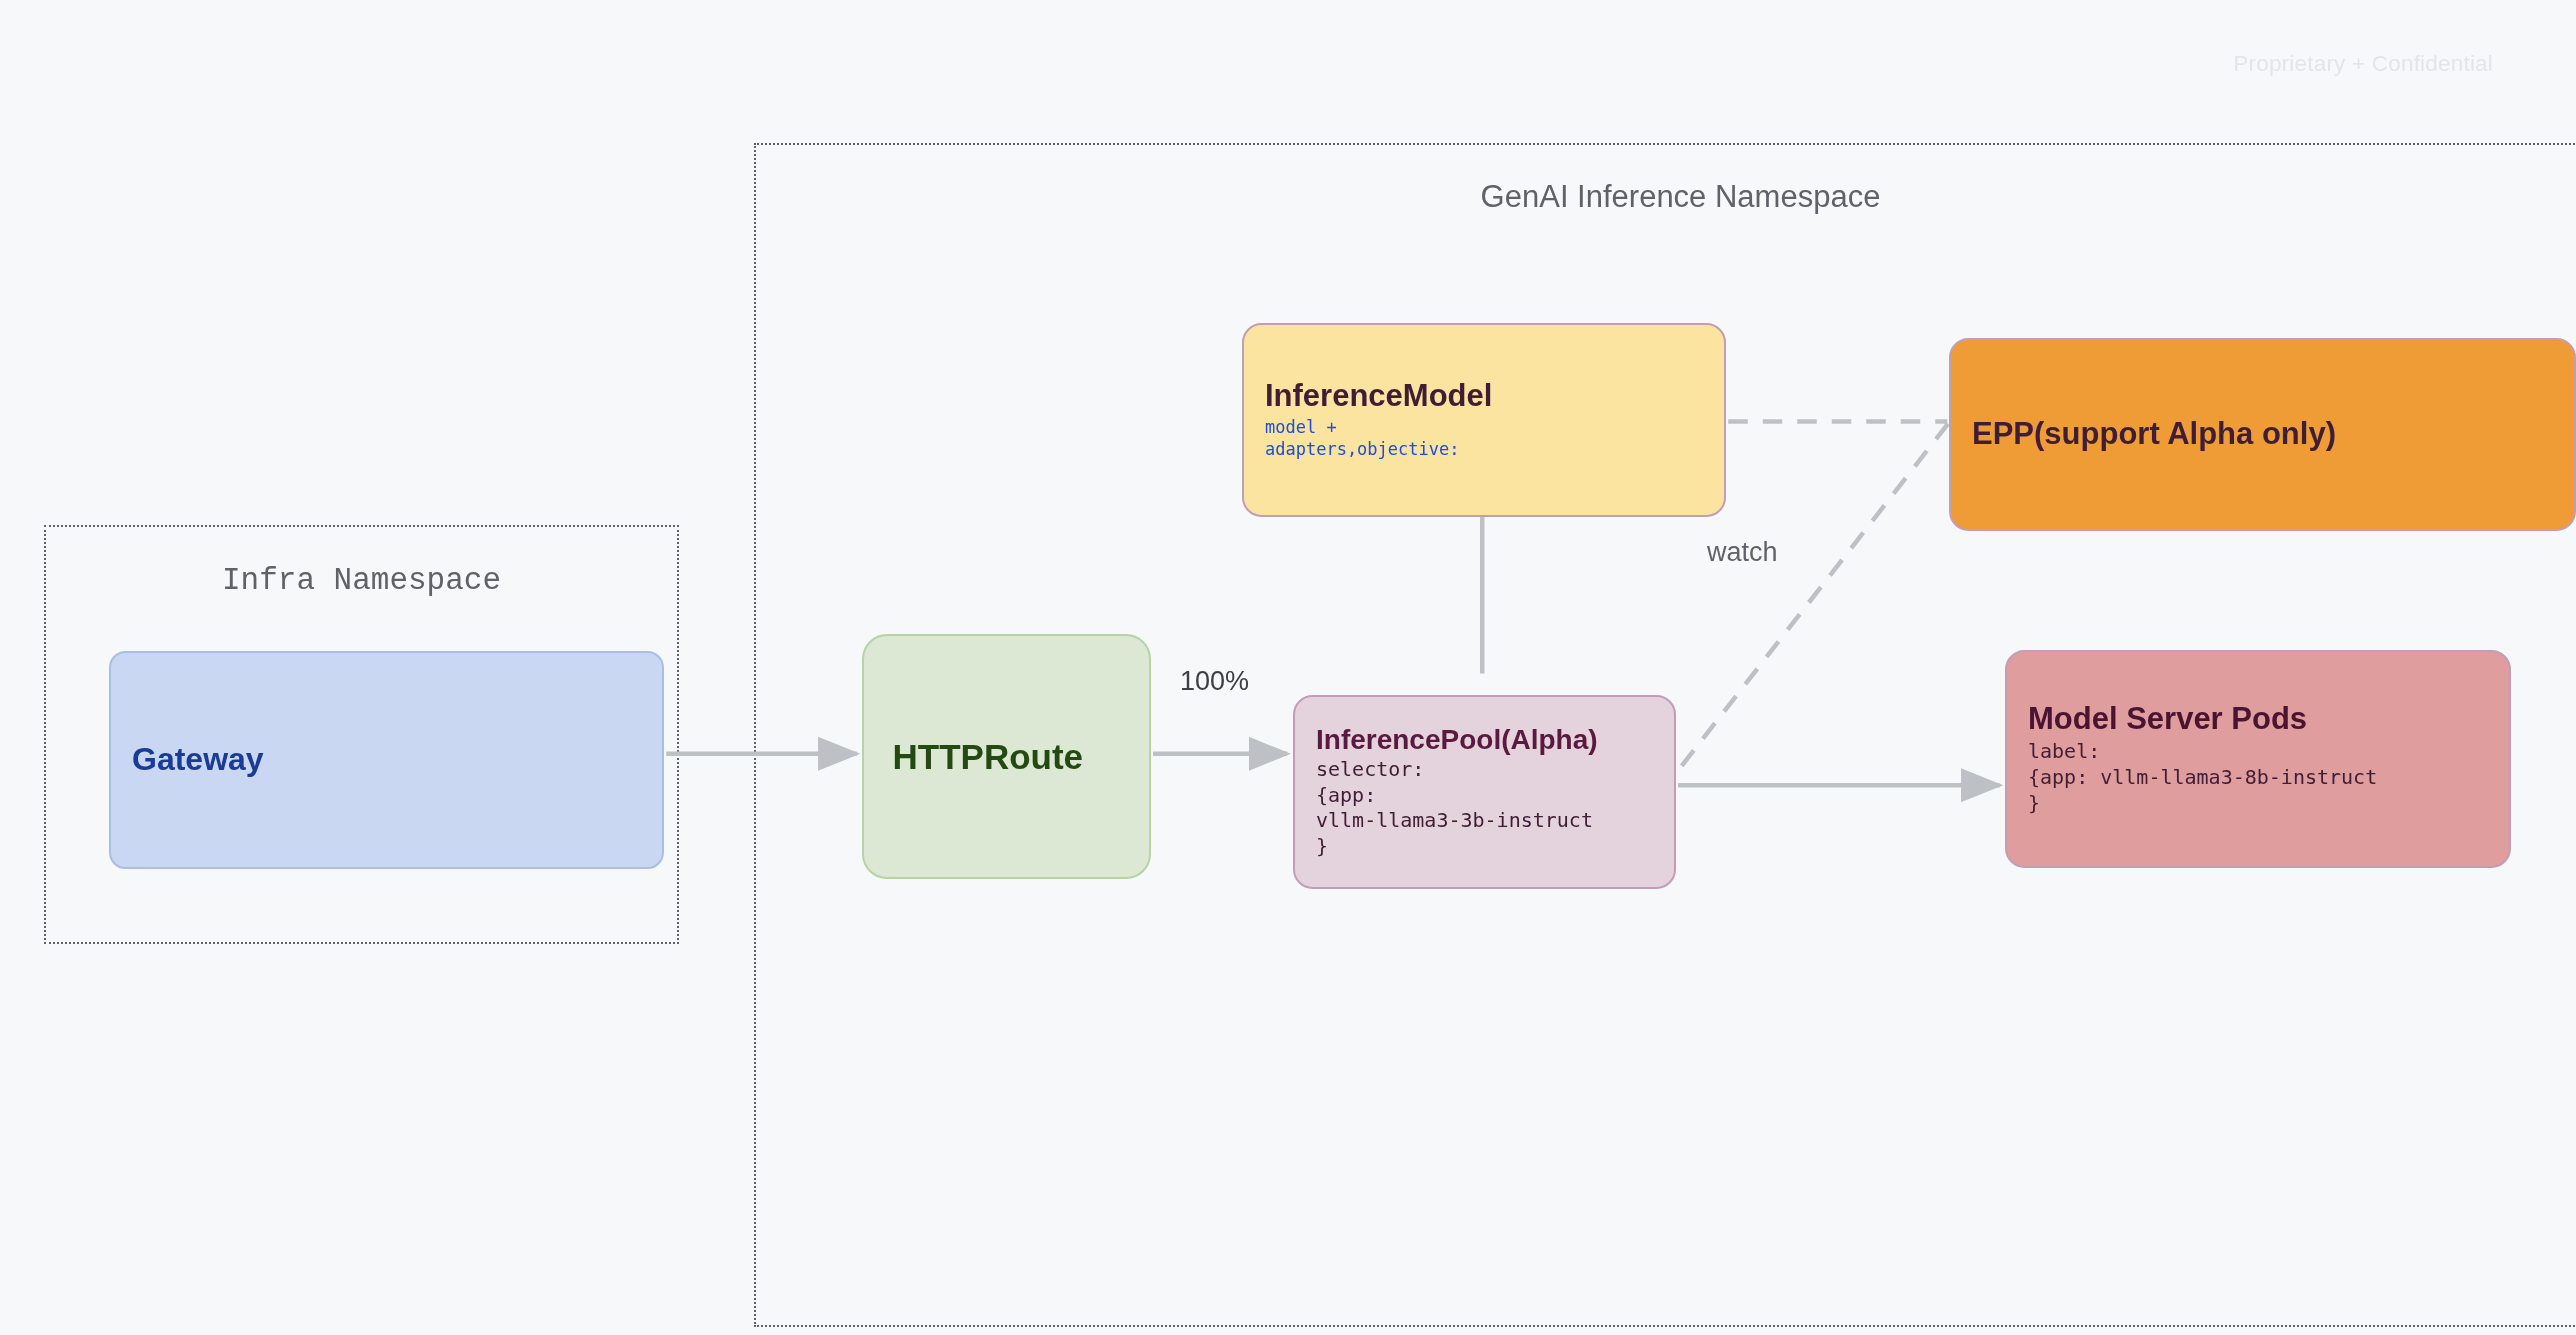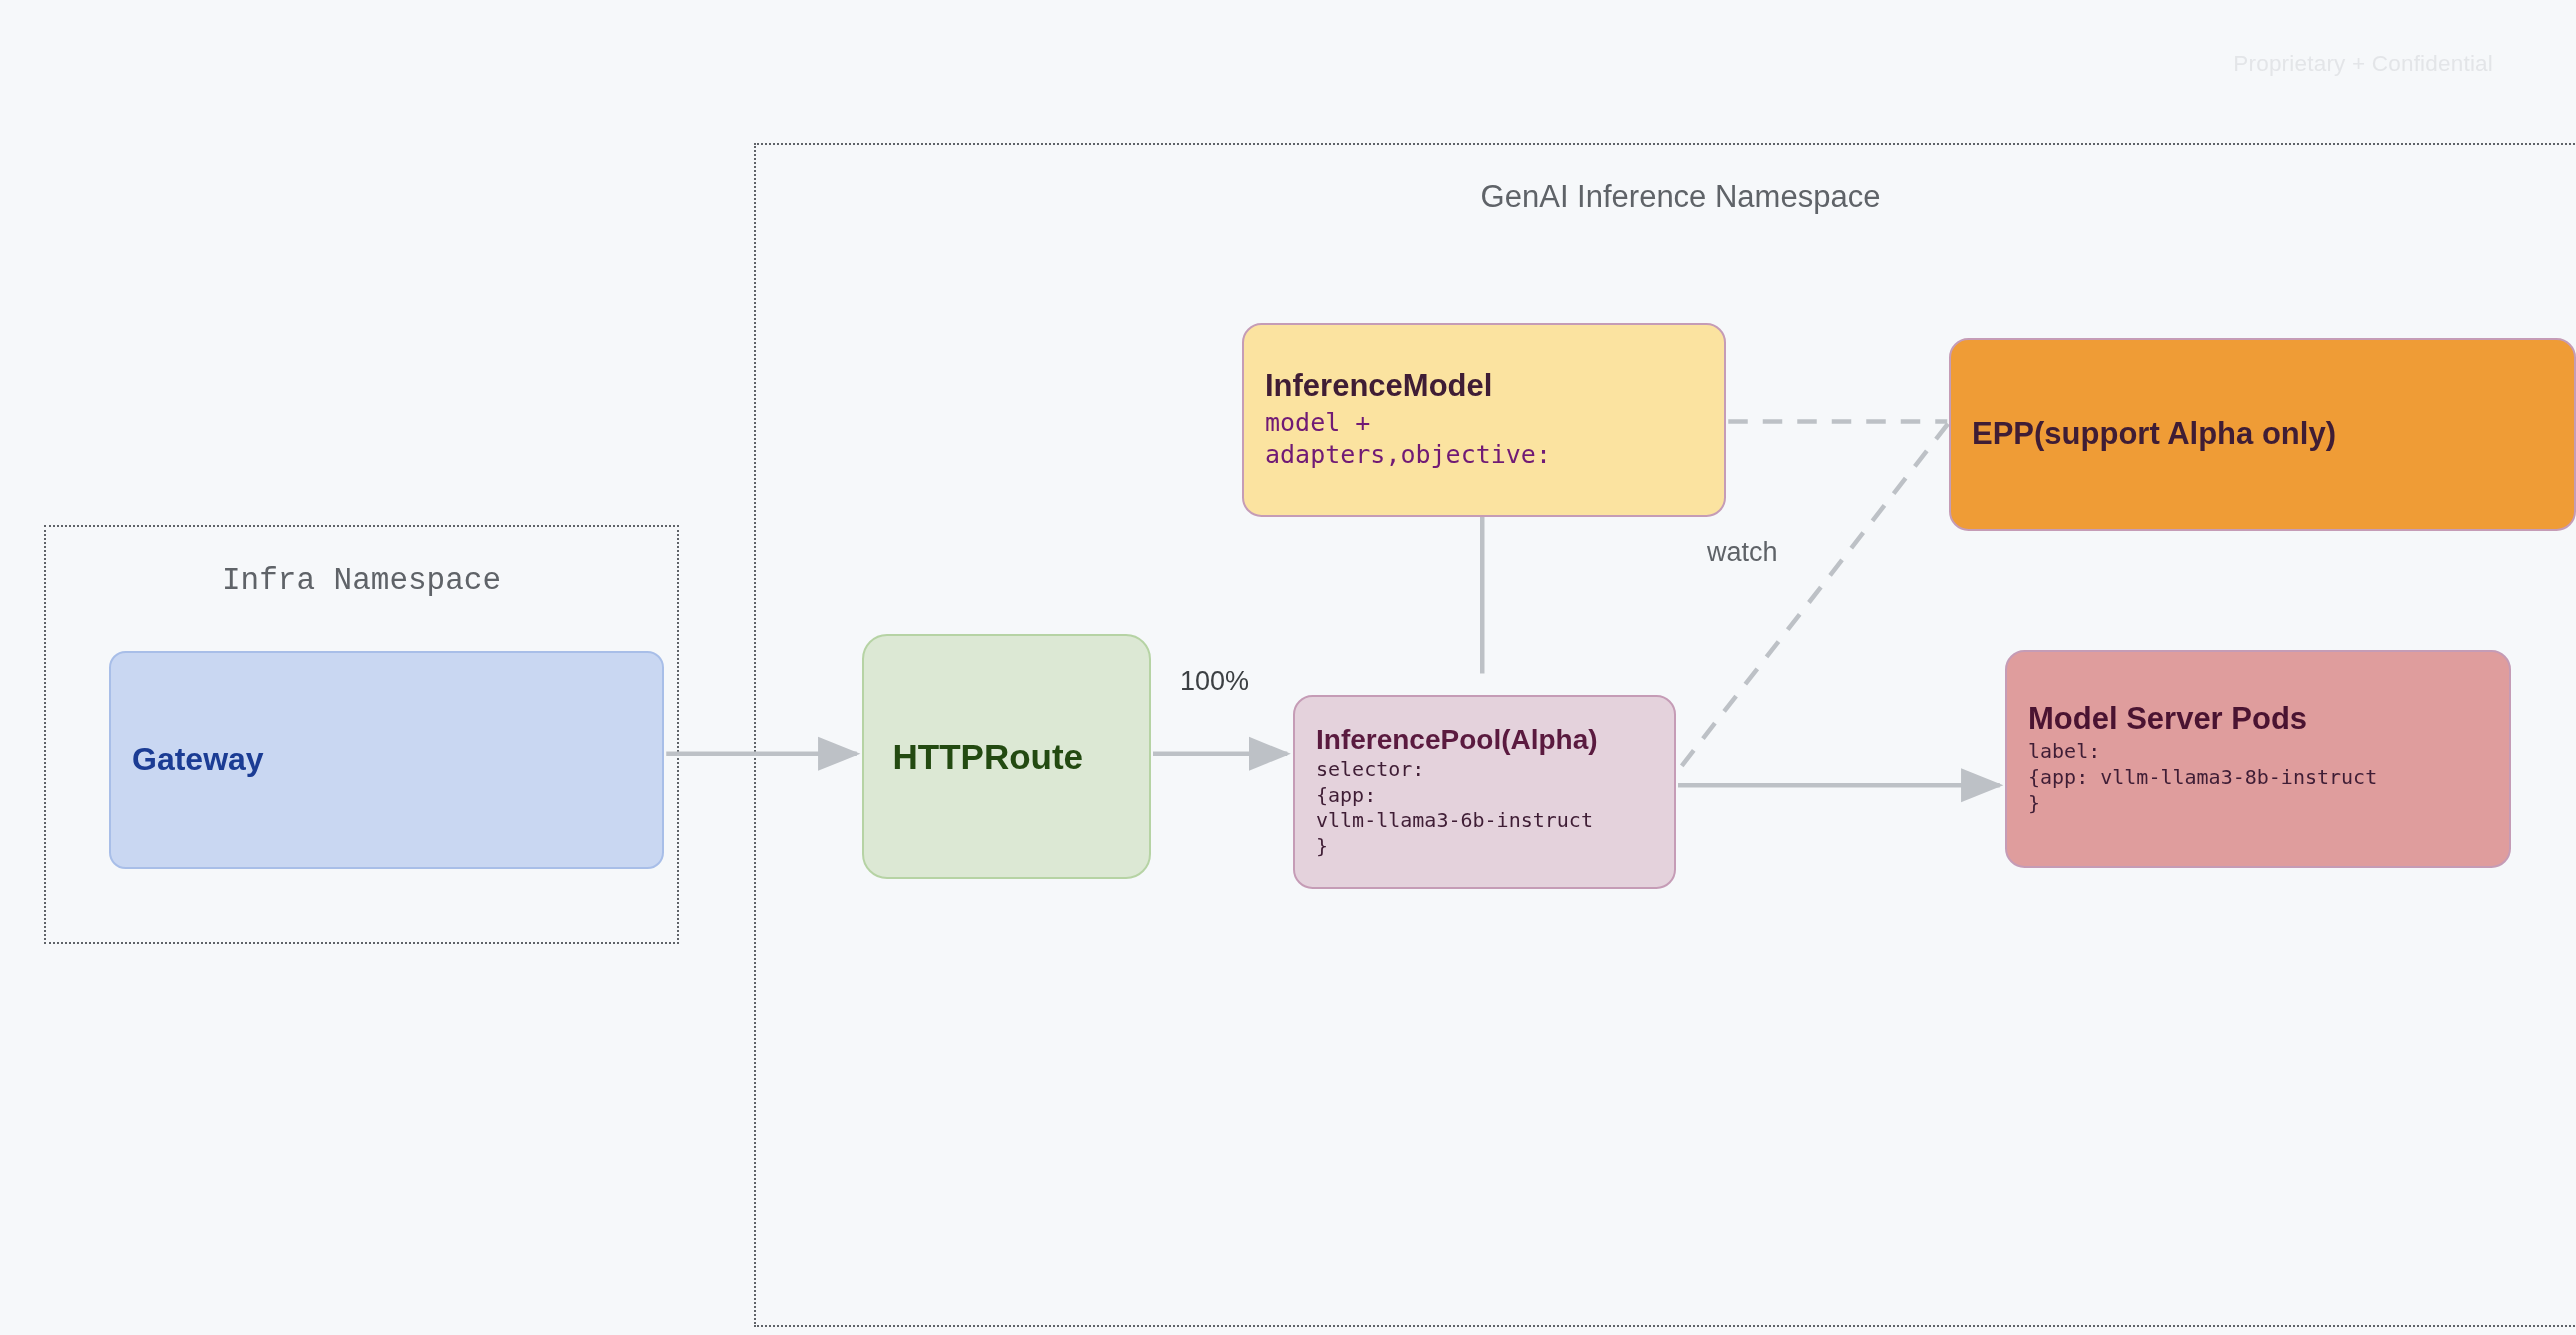--- a/index.html
+++ b/index.html
@@ -78,21 +78,21 @@
     background: #DCE8D4; border-color: #B6D3A4; border-radius: 25px;
     align-items: flex-start;
   }
   #node-httproute .title { font-size: 35px; color: #234A11; padding-left: 7.5px;}
 
   #node-inferencemodel {
     left: 1242px; top: 323px; width: 484px; height: 194px;
     background: #FBE3A0;
   }
   #node-inferencemodel .title { font-size: 31px; color: #3F1D35; margin-bottom: 3px; }
-  #node-inferencemodel .mono { font-size: 25px; color: #701a75; }
+  #node-inferencemodel .mono { font-size: 17px; color: #1d4ed8; }
 
   #node-inferencepool {
     left: 1293px; top: 695px; width: 383px; height: 194px;
     background: #E4D2DC;
   }
   #node-inferencepool .title { font-size: 28px; color: #5A1A3F; margin-bottom: 1.5px; }
   #node-inferencepool .mono { font-size: 20px; color: #3F1D35; }
 
   #node-epp {
     left: 1949px; top: 338px; width: 627px; height: 193px;
@@ -185,21 +185,21 @@
   <div class="node" id="node-inferencemodel">
     <div class="title">InferenceModel</div>
     <div class="mono">model +
 adapters,objective:</div>
   </div>
 
   <div class="node" id="node-inferencepool">
     <div class="title">InferencePool(Alpha)</div>
     <div class="mono">selector:
 {app:
-vllm-llama3-6b-instruct
+vllm-llama3-3b-instruct
 }</div>
   </div>
 
   <div class="node" id="node-epp">
     <div class="title">EPP(support Alpha only)</div>
   </div>
 
   <div class="node" id="node-modelserverpods">
     <div class="title">Model Server Pods</div>
     <div class="mono">label:

